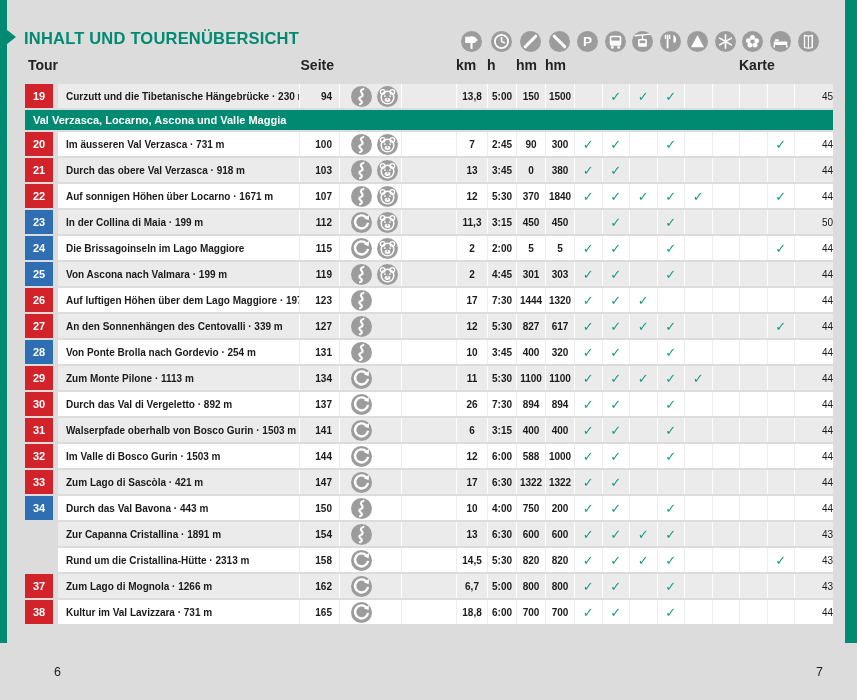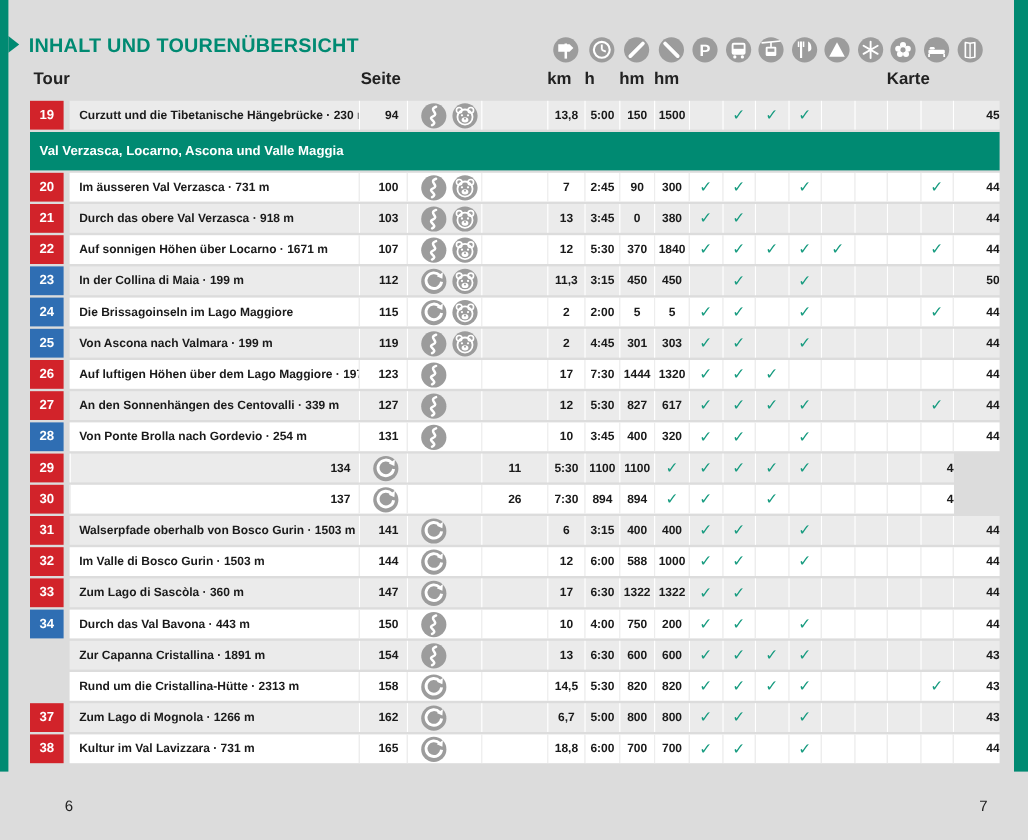--- a/index.html
+++ b/index.html
@@ -39,22 +39,22 @@
   .badge.black{background:var(--black)!important;margin-left:40px;}
   .gap{background:transparent!important;}
   .tname{font-size:10px;font-weight:bold;color:#1a1a1a;padding-left:8px;white-space:nowrap;}
   .seite{justify-content:flex-end;padding-right:7px;font-size:10px;font-weight:bold;color:#1a1a1a;box-sizing:border-box;}
   .ricons{gap:5px;padding-left:11px;box-sizing:border-box;}
   .ricon{width:21px;height:21px;border-radius:50%;background:var(--icongray);flex:0 0 auto;
     display:flex;align-items:center;justify-content:center;}
   .ricon svg{width:21px;height:21px;display:block;}
   .num{justify-content:center;font-size:10px;font-weight:bold;color:#1a1a1a;}
   .chk{justify-content:center;color:var(--check);font-size:13px;font-weight:bold;}
-  .karte{justify-content:center;font-size:10px;font-weight:bold;color:#1a1a1a;padding-left:27px;}
-  .section{height:32px;margin-bottom:2px;background:var(--teal);color:#fff;
+  .karte{justify-content:center;font-size:10px;font-weight:normal;color:#1a1a1a;padding-left:27px;}
+  .section{height:20px;margin-bottom:2px;background:var(--teal);color:#fff;
     font-size:11px;font-weight:bold;display:flex;align-items:center;padding-left:8px;box-sizing:border-box;}
   .pageno{position:absolute;top:665px;font-size:12.5px;color:#222;}
   .pageno.l{left:54px;}
   .pageno.r{left:816px;}
 </style>
 </head>
 <body style="--teal: #008a72; --red: #d2232a; --blue: #2f6eb3; --black: #1d1d1b; --check: #169b7f; --icongray: #9c9c9c;">
 
 <div class="strip left"></div>
 <div class="strip right"></div>
@@ -512,20 +512,21 @@
       <div class="cell chk sep">✓</div>
       <div class="cell chk sep"></div>
       <div class="cell chk sep"></div>
       <div class="cell chk sep"></div>
       <div class="cell chk sep"></div>
       <div class="cell karte sep">44</div>
     </div>
     <div class="row grid gray">
       <div class="cell badge red">29</div>
       <div class="cell gap"></div>
+      <div class="cell tname">Zum Monte Pilone · 1113 m</div>
       <div class="cell seite sep">134</div>
       <div class="cell ricons sep">
         <span class="ricon">
           <svg viewBox="0 0 20 20">
             <path d="M14.6 5.2 A 6.2 6.2 0 1 0 16.2 10.3" fill="none" stroke="#fff" stroke-width="2.3"></path>
             <path d="M17.2 2.8 L16.8 7.9 L12.4 5.9 Z" fill="#fff"></path>
           </svg>
         </span>
       </div>
       <div class="cell sep"></div>
@@ -539,20 +540,21 @@
       <div class="cell chk sep">✓</div>
       <div class="cell chk sep">✓</div>
       <div class="cell chk sep"></div>
       <div class="cell chk sep"></div>
       <div class="cell chk sep"></div>
       <div class="cell karte sep">44</div>
     </div>
     <div class="row grid white">
       <div class="cell badge red">30</div>
       <div class="cell gap"></div>
+      <div class="cell tname">Durch das Val di Vergeletto · 892 m</div>
       <div class="cell seite sep">137</div>
       <div class="cell ricons sep">
         <span class="ricon">
           <svg viewBox="0 0 20 20">
             <path d="M14.6 5.2 A 6.2 6.2 0 1 0 16.2 10.3" fill="none" stroke="#fff" stroke-width="2.3"></path>
             <path d="M17.2 2.8 L16.8 7.9 L12.4 5.9 Z" fill="#fff"></path>
           </svg>
         </span>
       </div>
       <div class="cell sep"></div>
@@ -622,21 +624,21 @@
       <div class="cell chk sep">✓</div>
       <div class="cell chk sep"></div>
       <div class="cell chk sep"></div>
       <div class="cell chk sep"></div>
       <div class="cell chk sep"></div>
       <div class="cell karte sep">44</div>
     </div>
     <div class="row grid gray">
       <div class="cell badge red">33</div>
       <div class="cell gap"></div>
-      <div class="cell tname">Zum Lago di Sascòla · 360 m</div>
+      <div class="cell tname">Zum Lago di Sascòla · 421 m</div>
       <div class="cell seite sep">147</div>
       <div class="cell ricons sep">
         <span class="ricon">
           <svg viewBox="0 0 20 20">
             <path d="M14.6 5.2 A 6.2 6.2 0 1 0 16.2 10.3" fill="none" stroke="#fff" stroke-width="2.3"></path>
             <path d="M17.2 2.8 L16.8 7.9 L12.4 5.9 Z" fill="#fff"></path>
           </svg>
         </span>
       </div>
       <div class="cell sep"></div>

